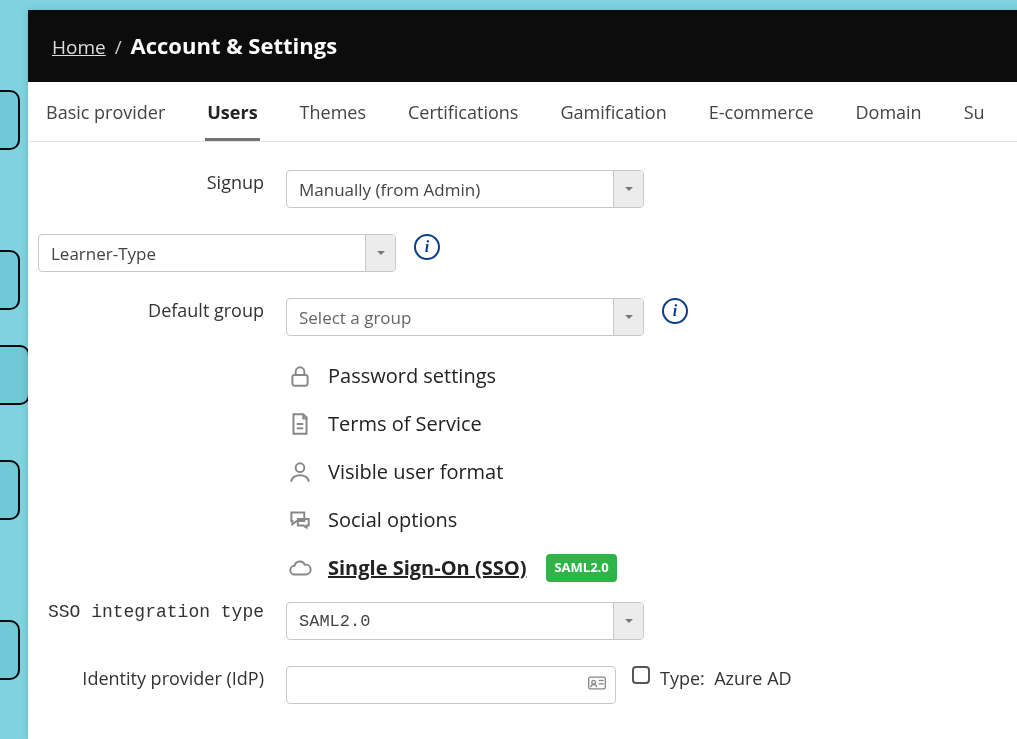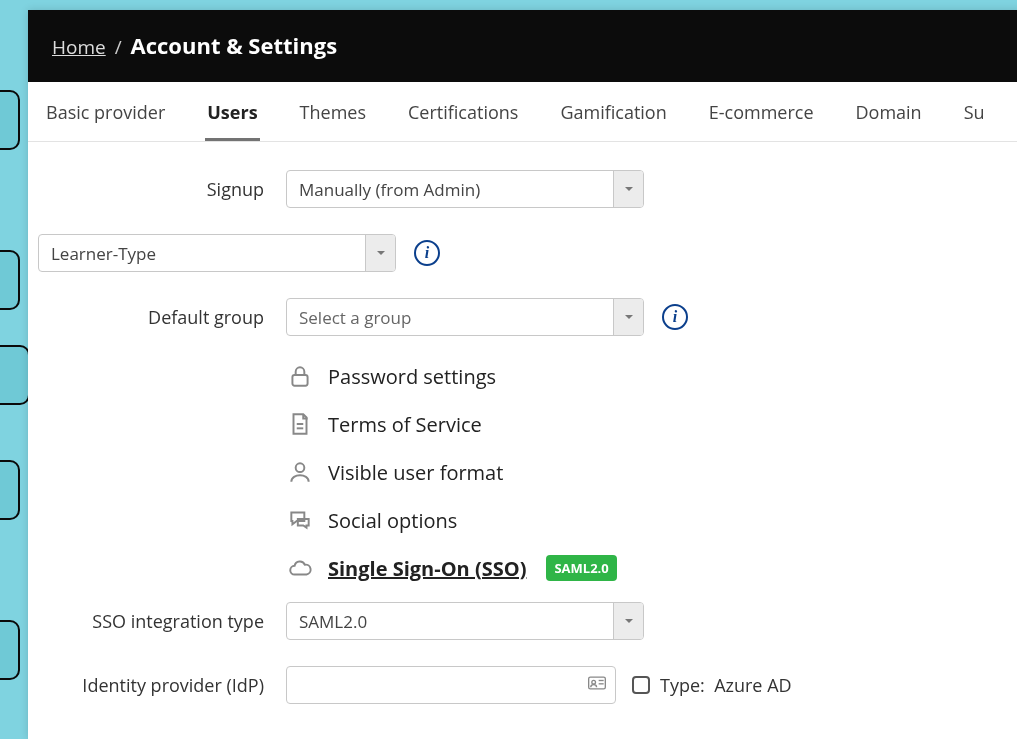--- a/index.html
+++ b/index.html
@@ -59,21 +59,21 @@
     color: #222;
     border-bottom: 3px solid #737373;
   }
   .content {
     flex: 1;
     padding: 28px 10px 10px;
     overflow: auto;
   }
   .row {
     display: flex;
-    align-items: center;
+    align-items: flex-start;
     margin-bottom: 26px;
   }
   .row .lbl {
     width: 248px;
     text-align: right;
     padding-right: 22px;
     font-size: 18px;
     color: #333;
   }
   .select {
@@ -118,21 +118,20 @@
     font-weight: 700;
     font-family: Georgia, serif;
     font-size: 16px;
     cursor: pointer;
   }
   .linklist {
     margin-left: 248px;
   }
   .linkrow {
     display: flex;
-    align-items: center;
     gap: 14px;
     margin-bottom: 20px;
     cursor: pointer;
   }
   .linkrow .icn {
     width: 28px; height: 28px;
     display: flex; align-items: center; justify-content: center;
   }
   .linkrow .icn svg { width: 26px; height: 26px; stroke: #888; fill: none; stroke-width: 1.8; }
   .linkrow .txt { font-size: 20px; color: #222; }
@@ -291,21 +290,21 @@
           <svg viewBox="0 0 24 24">
               <path d="M7 18 a4 4 0 0 1 0-8 a5 5 0 0 1 9.5-1 A4 4 0 0 1 18 18 Z"></path>
             </svg>
         </span>
         <span class="txt">Single Sign-On (SSO)</span>
         <span class="badge">SAML2.0</span>
       </div>
 
     </div>
 
-    <div class="row" style="margin-top:10px;">
+    <div class="row" style="margin-top:10px;font-family:Liberation Mono, monospace;">
       <div class="lbl">SSO integration type</div>
       <div class="select">
         <div class="val">SAML2.0</div>
         <div class="caret">
           <svg viewBox="0 0 10 10">
               <path d="M1 3 L5 7 L9 3 Z"></path>
             </svg>
         </div>
       </div>
     </div>

